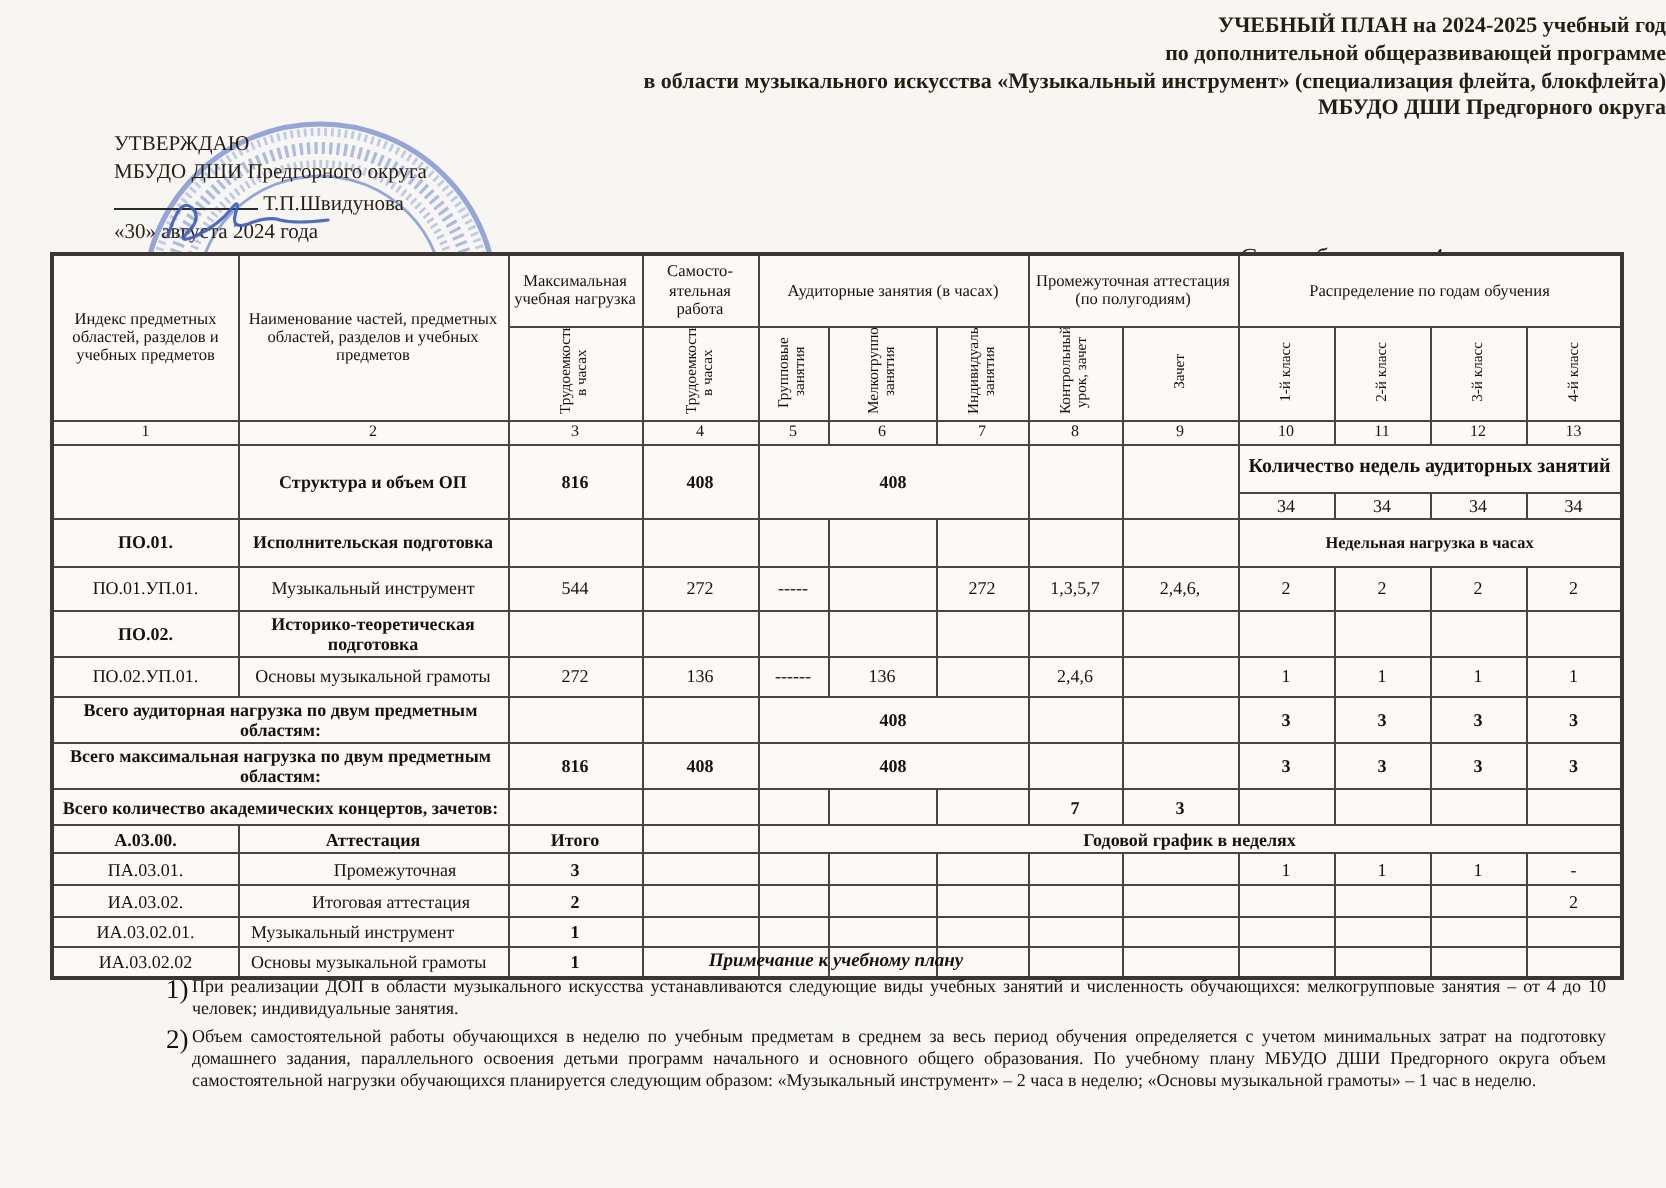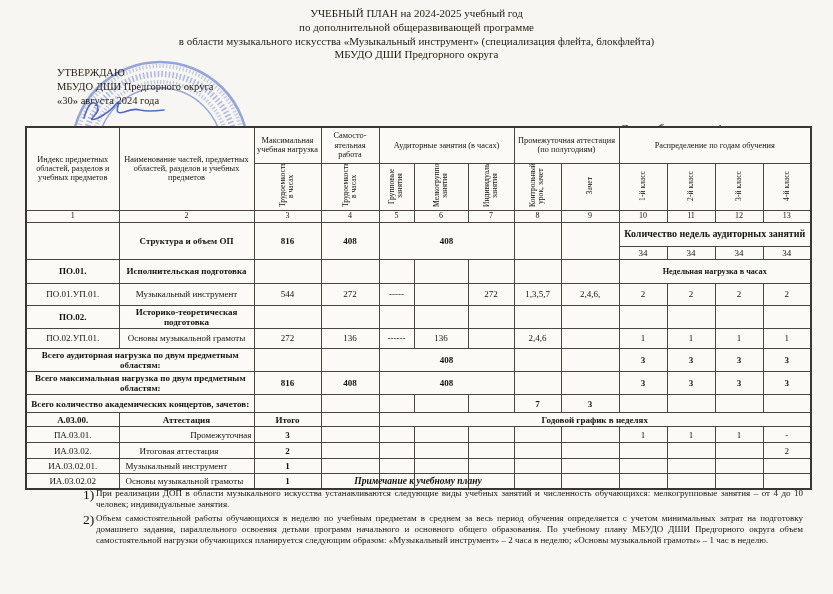--- a/index.html
+++ b/index.html
@@ -5,22 +5,22 @@
   html,body{margin:0;padding:0;}
   .page{
     position:relative;
     width:833px;height:594px;
     background:#f7f6f2;
     font-family:"Liberation Serif", serif;
     color:#1e1a14;
     overflow:hidden;
   }
   
-  .title{position:absolute;top:7px;left:0;width:100%;text-align:center;
-    font-weight:normal;font-size:11px;line-height:1.25;color:#241d13;}
+  .title{position:absolute;top:7px;left:0;width:100%;text-align:right;
+    font-weight:bold;font-size:11px;line-height:1.25;color:#241d13;}
   
   .approval{position:absolute;top:66px;left:57px;font-size:10.5px;line-height:1.32;color:#241d13;}
   .approval .sig-line{display:inline-block;width:72px;border-bottom:1px solid #2a2a2a;height:10px;}
   
   .term{position:absolute;top:121px;left:620px;font-size:13px;color:#241d13;}
   
   .stamp{position:absolute;top:58px;left:48px;opacity:.55;pointer-events:none;}
   .signature{position:absolute;top:92px;left:80px;opacity:.9;pointer-events:none;}
   
   table.plan{
@@ -65,20 +65,24 @@
       <circle cx="112" cy="92" r="68" stroke-width="4" stroke-dasharray="1.3 1.9" opacity="0.6"></circle>
       <circle cx="112" cy="92" r="84" stroke-width="4" stroke-dasharray="1.4 2" opacity="0.55"></circle>
       <path d="M92 78 q8 -14 20 -6 q12 8 22 -2" stroke-width="1.6" opacity="0.8"></path>
       <path d="M86 96 h52 M90 104 h44 M94 112 h36" stroke-width="3" stroke-dasharray="1.5 1.8" opacity="0.6"></path>
     </g>
   </svg>
 
   <div class="approval">
     <div>УТВЕРЖДАЮ</div>
     <div>МБУДО ДШИ Предгорного округа</div>
+    <div>
+      <span class="sig-line"></span>
+      <span>Т.П.Швидунова</span>
+    </div>
     <div>«30» августа 2024 года</div>
   </div>
 
   <svg class="signature" width="90" height="34" viewBox="0 0 90 34">
     <path d="M4 26 q6 -20 12 -14 q5 5 -2 12 q-6 6 4 2 q12 -6 18 -14 q4 -5 2 2 q-3 9 6 6 q10 -4 16 -2 q8 2 24 0" stroke="#3f5cc0" stroke-width="1.6" fill="none" stroke-linecap="round"></path>
   </svg>
 
   <div class="term">Срок обучения – 4 года</div>
 
   <table class="plan">
@@ -262,37 +266,37 @@
     <tr style="height:14px">
       <td class="dk b">А.03.00.</td>
       <td class="dk b">Аттестация</td>
       <td class="dk b">Итого</td>
       <td class="dk"></td>
       <td colspan="9" class="dk b">Годовой график в неделях</td>
     </tr>
 
     <tr style="height:16px">
       <td>ПА.03.01.</td>
-      <td style="text-align:right;padding-left:24px">Промежуточная</td>
+      <td style="text-align:center;padding-left:24px">Промежуточная</td>
       <td class="b">3</td>
       <td></td>
       <td></td>
       <td></td>
       <td></td>
       <td></td>
       <td></td>
       <td>1</td>
       <td>1</td>
       <td>1</td>
       <td>-</td>
     </tr>
 
     <tr style="height:16px">
       <td class="lt">ИА.03.02.</td>
-      <td class="lt" style="text-align:left;padding-left:20px">Итоговая аттестация</td>
+      <td class="lt" style="text-align:center;padding-left:20px">Итоговая аттестация</td>
       <td class="lt b">2</td>
       <td class="lt"></td>
       <td class="lt"></td>
       <td class="lt"></td>
       <td class="lt"></td>
       <td class="lt"></td>
       <td class="lt"></td>
       <td class="lt"></td>
       <td class="lt"></td>
       <td class="lt"></td>

